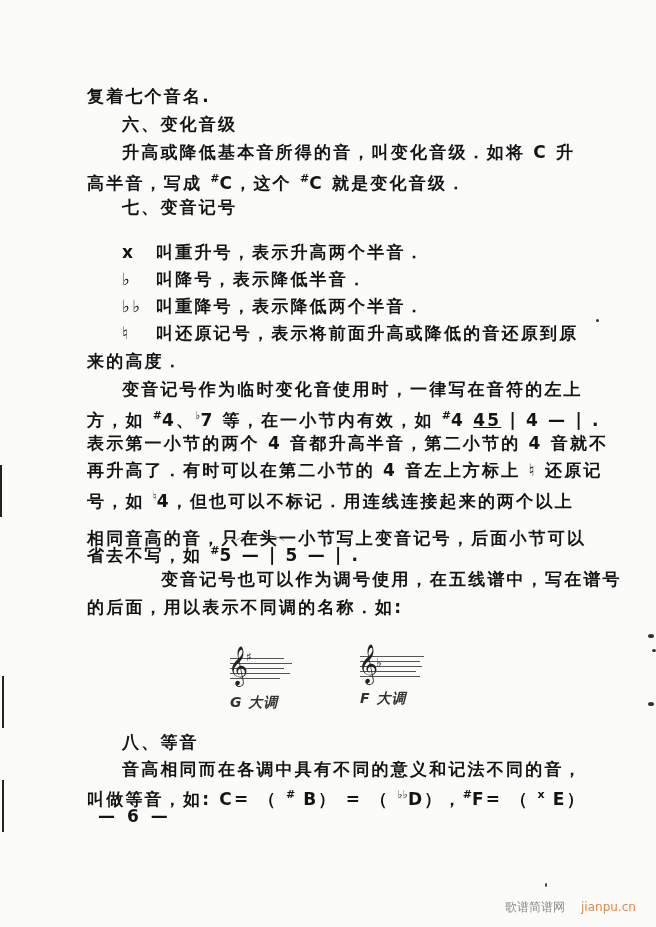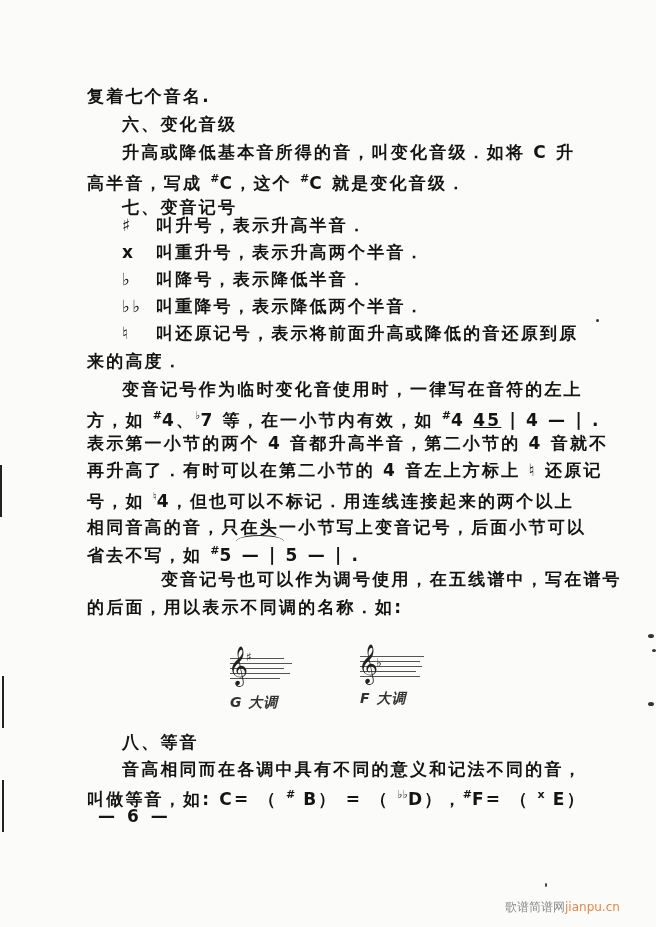--- a/index.html
+++ b/index.html
@@ -30,42 +30,39 @@
   .margin-bar { position: absolute; background: #222; width: 2px; }
   .speck { position: absolute; background: #333; border-radius: 50%; }
   .staff-wrap { position: absolute; }
   .staff-line { position: absolute; height: 1px; background: #555; }
   .clef { position: absolute; font-family: "DejaVu Serif", serif; font-size: 34px; line-height: 34px; color: #222; }
   .keysig { position: absolute; font-size: 12px; font-weight: bold; color: #222; }
   .caption { position: absolute; font-size: 14px; font-style: italic; font-weight: bold; color: #333; letter-spacing: 1px; white-space: nowrap; }
   .page-num { position: absolute; left: 98px; top: 806px; font-size: 17px; font-weight: bold; letter-spacing: 3px; }
   .watermark { position: absolute; left: 505px; top: 899px; font-size: 12px; white-space: nowrap; }
   .wm-cn { color: #8c8c8c; }
-  .wm-en { color: #e08a4a; margin-left: 0; font-family: "DejaVu Sans", sans-serif; }
+  .wm-en { color: #e08a4a; margin-left: 16px; font-family: "DejaVu Sans", sans-serif; }
 </style>
 </head>
 <body>
 
 <div class="page">
 
   <div class="line heading" style="top:113px;">六、变化音级</div>
 
   <div class="line" style="top:85px;">复着七个音名.</div>
 
   <div class="line indent" style="top:141px;">升高或降低基本音所得的音，叫变化音级．如将 C 升</div>
 
   <div class="line" style="top:168px;">
     <span>高半音，写成 </span><span class="sup">#</span><span>C，这个 </span><span class="sup">#</span><span>C 就是变化音级．</span>
   </div>
 
   <div class="line heading" style="top:196px;">七、变音记号</div>
 
-  <div class="line indent" style="top:214px;">
-    <span class="acc">♯</span><span>叫升号，表示升高半音．</span>
-  </div>
 
   <div class="line indent" style="top:268px;">
     <span class="acc">♭</span><span>叫降号，表示降低半音．</span>
   </div>
 
   <div class="line indent" style="top:241px;">
     <span class="acc">x</span><span>叫重升号，表示升高两个半音．</span>
   </div>
 
   <div class="line indent" style="top:295px;">
@@ -85,21 +82,21 @@
   </div>
 
   <div class="line" style="top:432px;">表示第一小节的两个 4 音都升高半音，第二小节的 4 音就不</div>
 
   <div class="line" style="top:459px;">再升高了．有时可以在第二小节的 4 音左上方标上 ♮ 还原记</div>
 
   <div class="line" style="top:486px;">
     <span>号，如 </span><span class="sup">♮</span><span>4，但也可以不标记．用连线连接起来的两个以上</span>
   </div>
 
-  <div class="line" style="top:516px;text-align:center;">相同音高的音，只在头一小节写上变音记号，后面小节可以</div>
+  <div class="line" style="top:527px;text-align:center;">相同音高的音，只在头一小节写上变音记号，后面小节可以</div>
 
   <div class="tie"></div>
 
   <div class="line" style="top:540px;">
     <span>省去不写，如 </span><span class="sup">#</span><span>5 — | 5 — | .</span>
   </div>
 
   <div class="line indent" style="top:568px;margin-left:39px;">变音记号也可以作为调号使用，在五线谱中，写在谱号</div>
 
   <div class="line" style="top:596px;">的后面，用以表示不同调的名称．如:</div>

